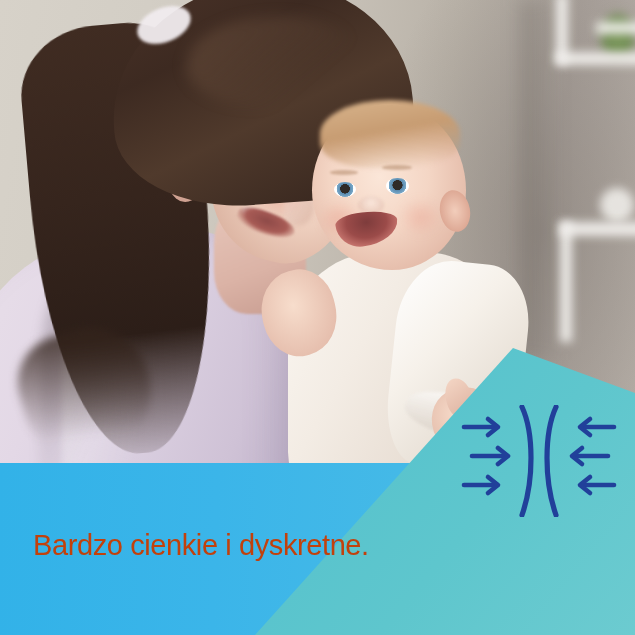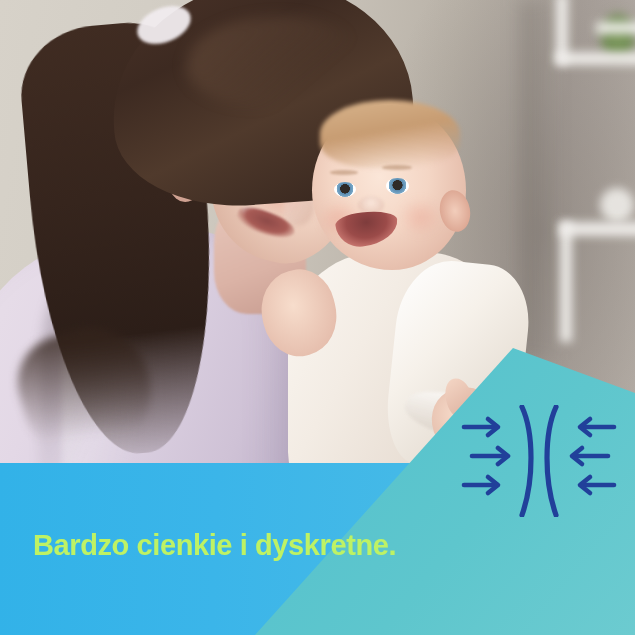--- a/index.html
+++ b/index.html
@@ -247,23 +247,23 @@
     position:absolute; left:0; top:0; width:635px; height:635px;
     background:linear-gradient(160deg, rgba(255,255,255,.10) 0%, rgba(255,255,255,0) 45%);
     clip-path: polygon(513px 348px, 635px 393px, 635px 635px, 255px 635px);
     pointer-events:none;
   }
 
   
   .headline {
     position:absolute; left:33px; top:531px;
     font-size:29px;
-    font-weight:bold;
+    font-weight:normal;
     letter-spacing:-.4px;
-    color:#bef264;
+    color:#c2410c;
     white-space:nowrap;
     line-height:1;
   }
 
   
   .thin-icon {
     position:absolute; left:458px; top:405px; width:160px; height:112px;
   }
   .thin-icon svg { display:block; width:160px; height:112px; }
 </style>

